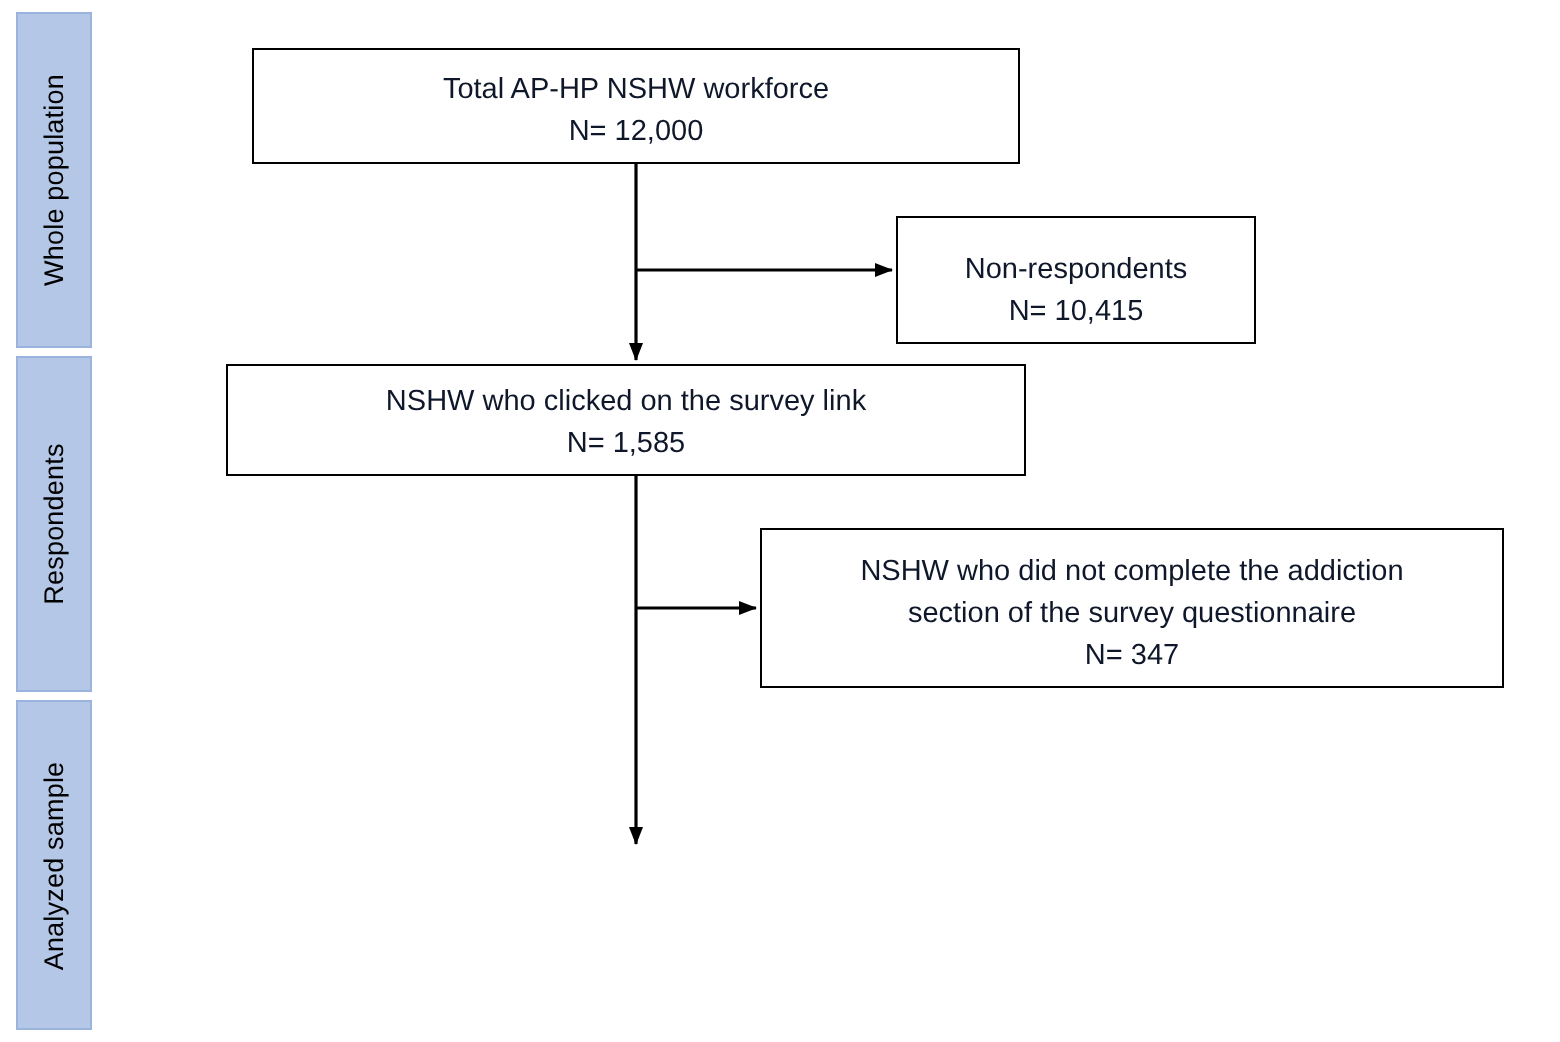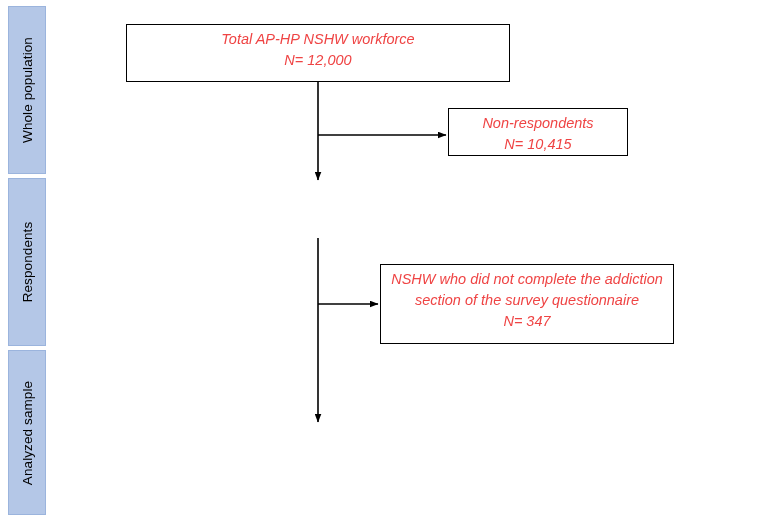--- a/index.html
+++ b/index.html
@@ -43,38 +43,37 @@
   #band-1 { top: 178px; height: 168px; }
   #band-2 { top: 350px; height: 165px; }
 
   
   .flow-box {
     position: absolute;
     box-sizing: border-box;
     border: 1.6px solid #000000;
     background: #ffffff;
     display: flex;
-    align-items: flex-start;
+    align-items: flex-end;
     justify-content: center;
     text-align: center;
     font-size: 14.5px;
     line-height: 1.45;
-    color: #ef4444;
+    color: #0f172a;
     padding: 4px 8px;
-    font-style: italic;
   }
   .flow-box .box-text {
     white-space: pre-line;
     display: block;
   }
 
   #box-total        { left: 126px; top: 24px;  width: 384px; height: 58px; }
-  #box-nonresp      { left: 448px; top: 108px; width: 180px; height: 48px; }
+  #box-nonresp      { left: 448px; top: 108px; width: 180px; height: 64px; }
   #box-clicked      { left: 113px; top: 182px; width: 400px; height: 56px; }
-  #box-incomplete   { left: 380px; top: 264px; width: 294px; height: 80px; }
+  #box-incomplete   { left: 380px; top: 264px; width: 372px; height: 80px; }
   #box-analyzed     { left: 113px; top: 424px; width: 400px; height: 82px; }
 
   
   #connectors {
     position: absolute;
     left: 0;
     top: 0;
     width: 780px;
     height: 521px;
     pointer-events: none;
@@ -114,20 +113,24 @@
   <div class="flow-box" id="box-total">
     <span class="box-text">Total AP-HP NSHW workforce
 N= 12,000</span>
   </div>
 
   <div class="flow-box" id="box-nonresp">
     <span class="box-text">Non-respondents
 N= 10,415</span>
   </div>
 
+  <div class="flow-box" id="box-clicked">
+    <span class="box-text">NSHW who clicked on the survey link
+N= 1,585</span>
+  </div>
 
   <div class="flow-box" id="box-incomplete">
     <span class="box-text">NSHW who did not complete the addiction
 section of the survey questionnaire
 N= 347</span>
   </div>
 
 
 </div>
 

